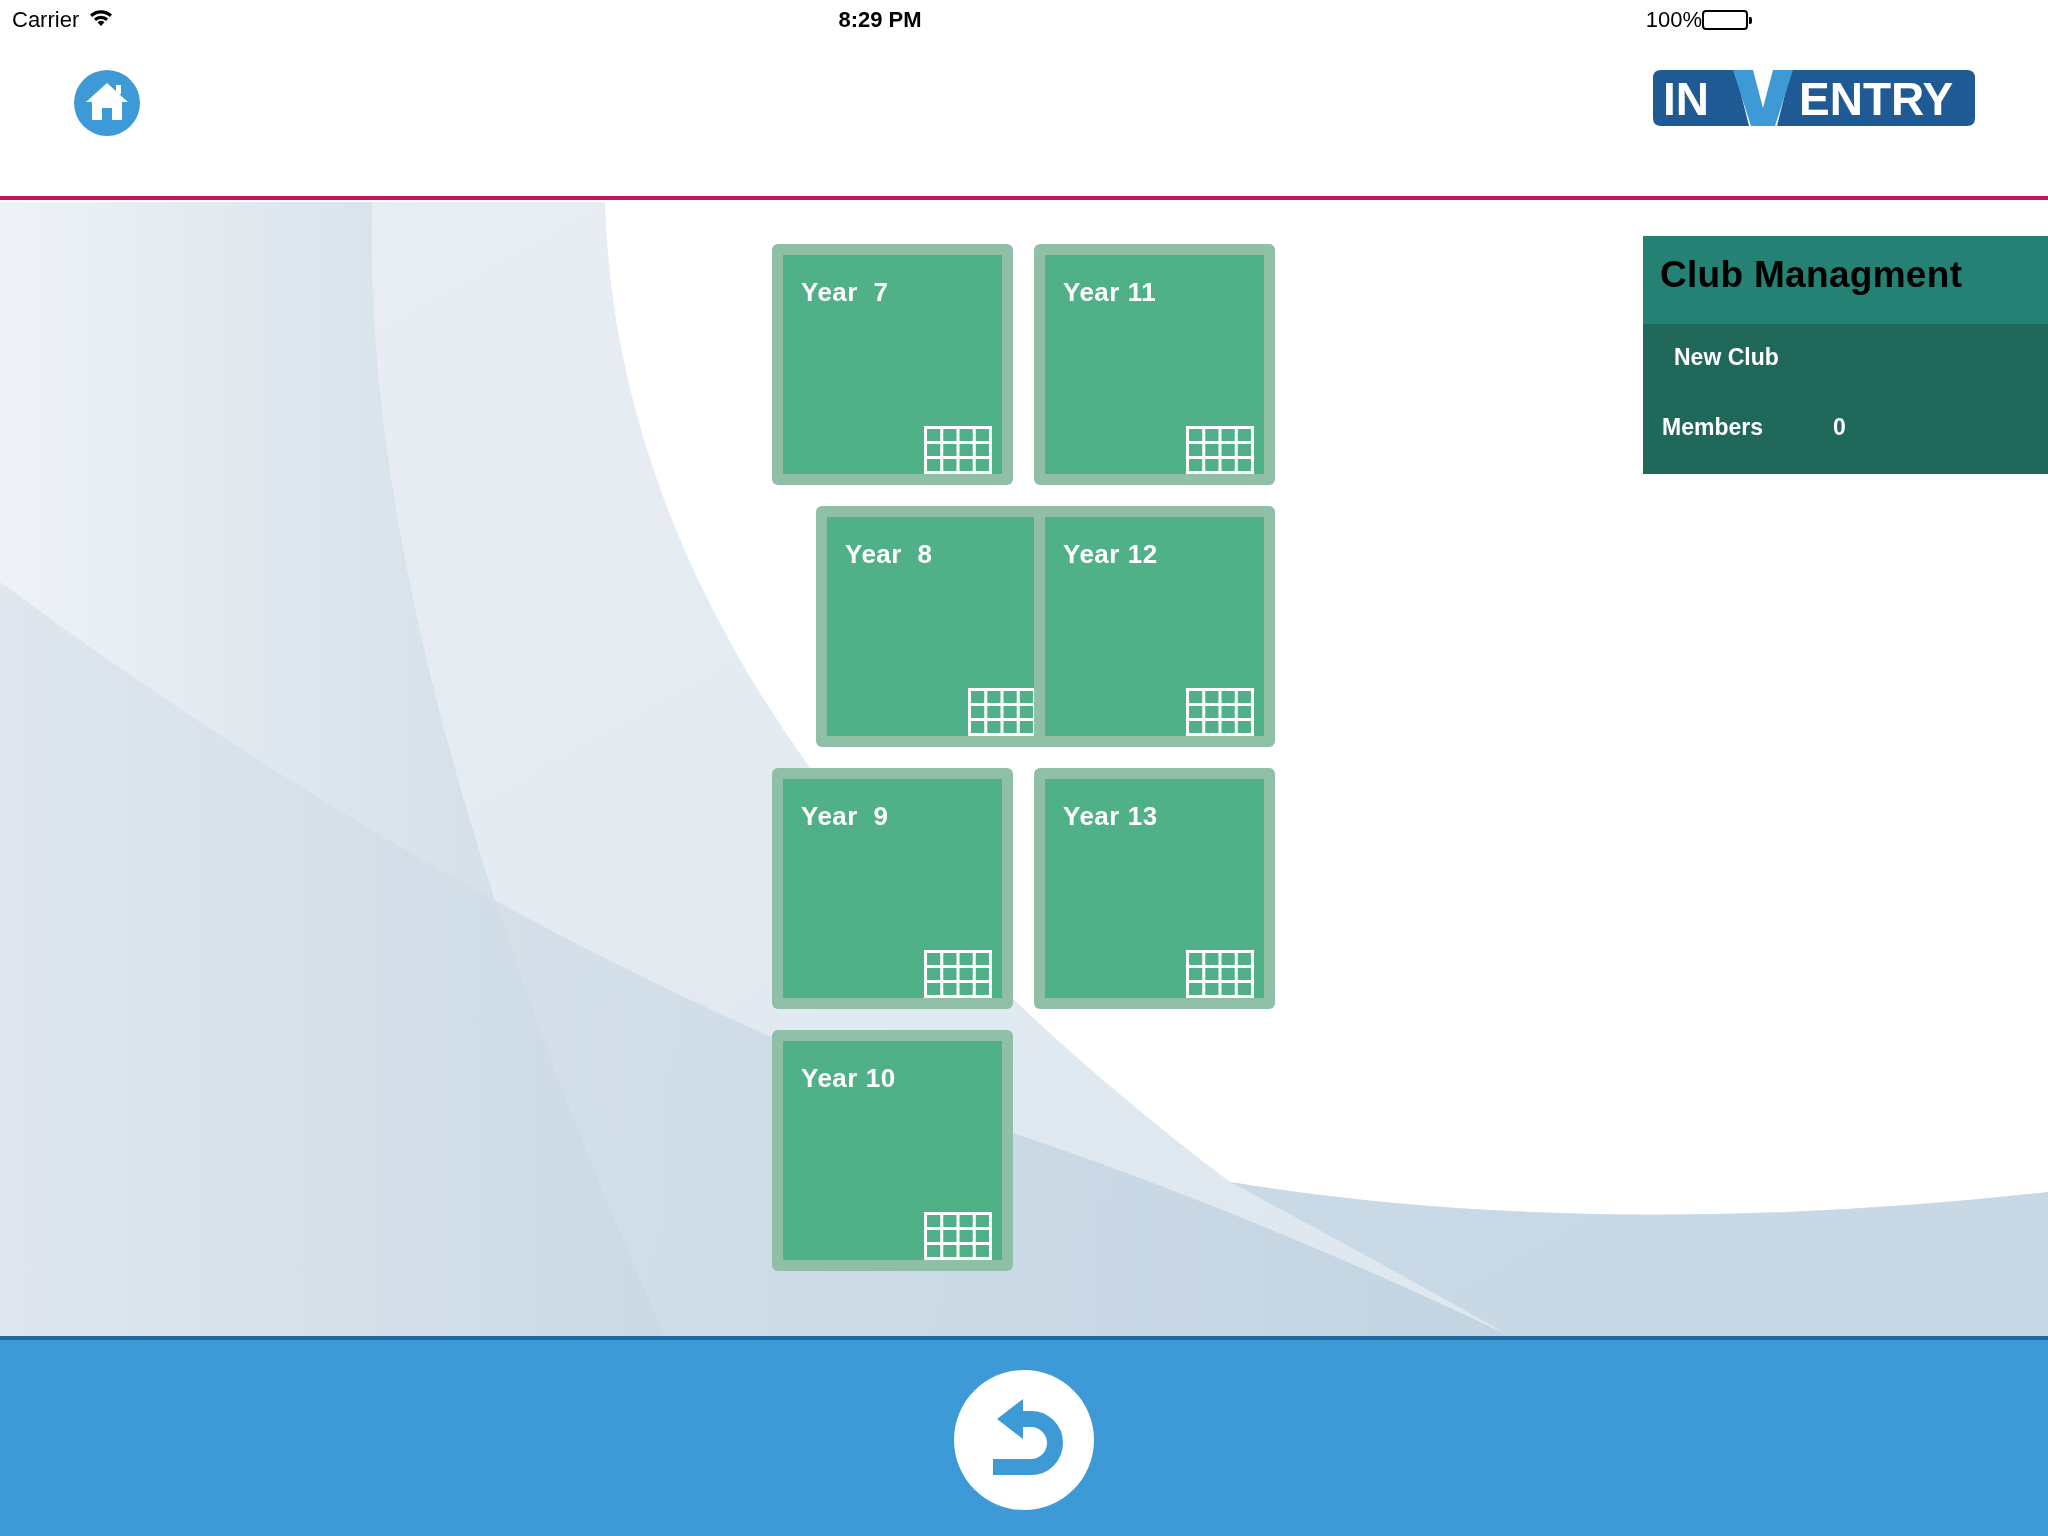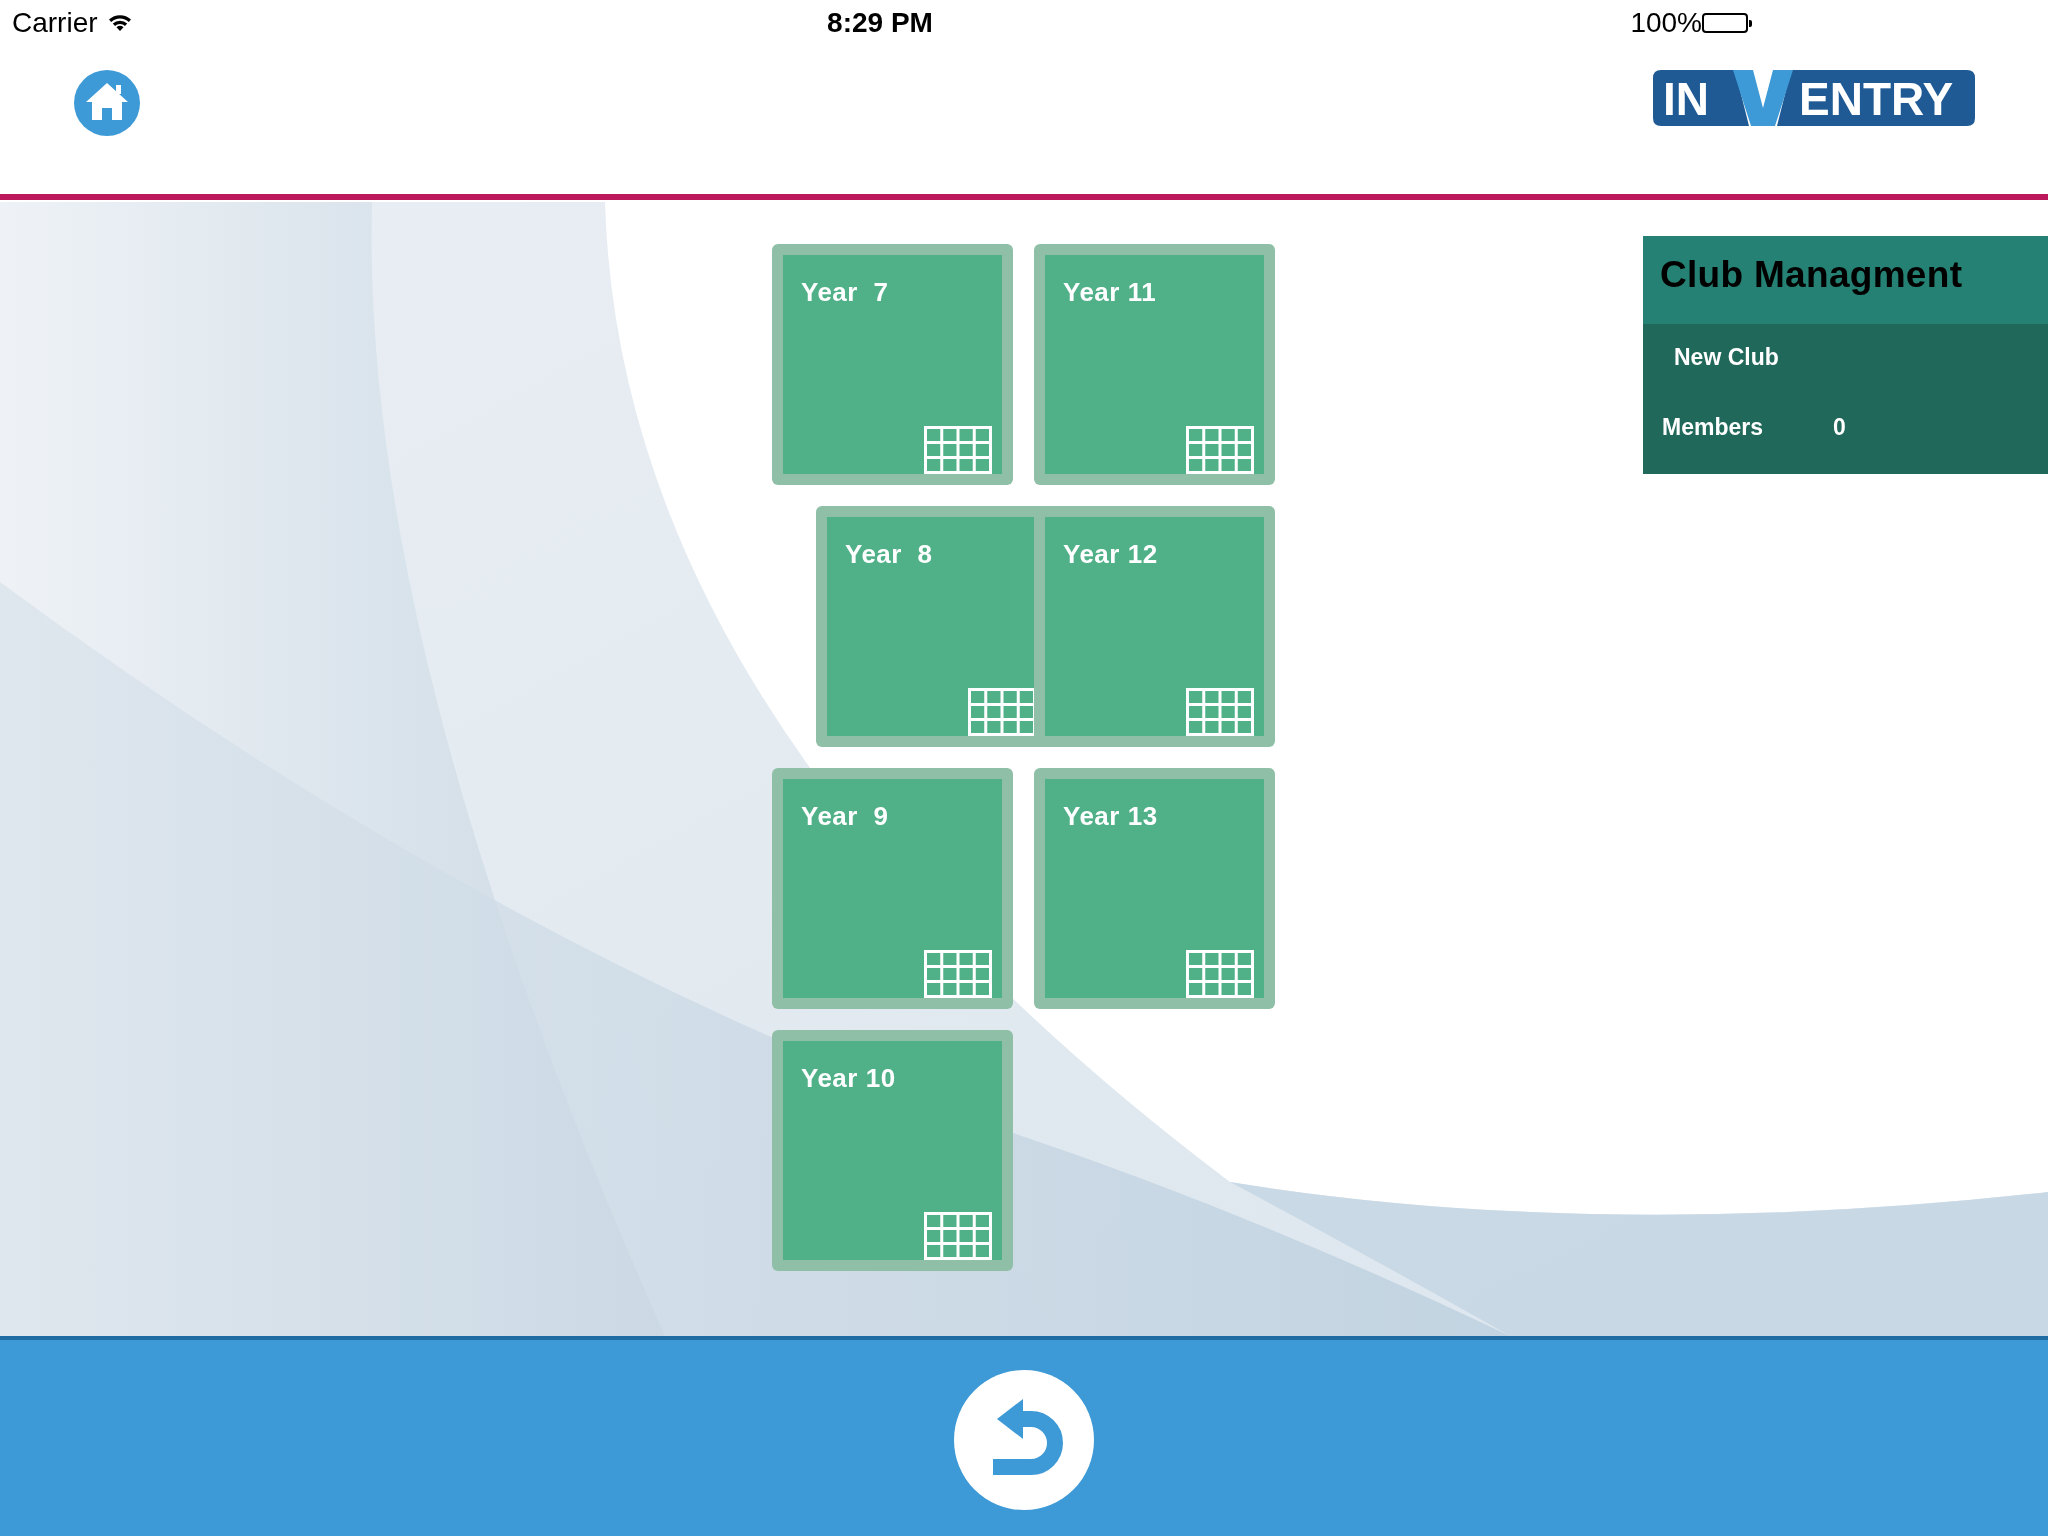--- a/index.html
+++ b/index.html
@@ -1,29 +1,29 @@
 <!DOCTYPE html>
 <html><head>
 <meta charset="utf-8">
 <style>
   * { box-sizing: border-box; margin: 0; padding: 0; }
   html, body { width: 2048px; height: 1536px; overflow: hidden; background: #ffffff; }
   body { position: relative; font-family: "Liberation Sans", sans-serif; }
 
   
-  .status-bar { position: absolute; left: 0; top: 0; width: 1760px; height: 40px; background: #fff; color: #000; font-size: 28px; }
+  .status-bar { position: absolute; left: 0; top: 0; width: 1760px; height: 40px; background: #fff; color: #000; font-size: 22px; }
   .status-bar .carrier { position: absolute; left: 12px; top: 7px; display: flex; align-items: center; gap: 10px; }
   .status-bar .time { position: absolute; left: 0; right: 0; top: 7px; text-align: center; font-weight: bold; }
   .status-bar .battery-wrap { position: absolute; right: 12px; top: 7px; display: flex; align-items: center; }
   .battery { width: 46px; height: 20px; border: 2px solid #000; border-radius: 4px; position: relative; padding: 2px; }
   .battery .fill { width: 100%; height: 100%; background: #000; border-radius: 1px; }
   .battery::after { content: ""; position: absolute; right: -6px; top: 5px; width: 3px; height: 7px; background: #000; border-radius: 0 2px 2px 0; }
 
   
-  .header { position: absolute; left: 0; top: 40px; width: 2048px; height: 160px; background: #fff; border-bottom: 6px solid #be185d; }
+  .header { position: absolute; left: 0; top: 40px; width: 2048px; height: 160px; background: #fff; border-bottom: 4px solid #be185d; }
   .home-button { position: absolute; left: 74px; top: 30px; width: 66px; height: 66px; border-radius: 50%; background: #3d9ad6; display: flex; align-items: center; justify-content: center; cursor: pointer; }
   .logo { position: absolute; left: 1653px; top: 30px; width: 322px; height: 56px; }
 
   
   .stage { position: absolute; left: 0; top: 202px; width: 2048px; height: 1134px; overflow: hidden; background: #ffffff; }
   .stage svg.bg { position: absolute; left: 0; top: 0; }
 
   
   .tile { position: absolute; width: 241px; height: 241px; background: #8fc0a7; border-radius: 6px; padding: 11px; cursor: pointer; }
   .tile .inner { position: relative; width: 100%; height: 100%; background: #50b088; }

